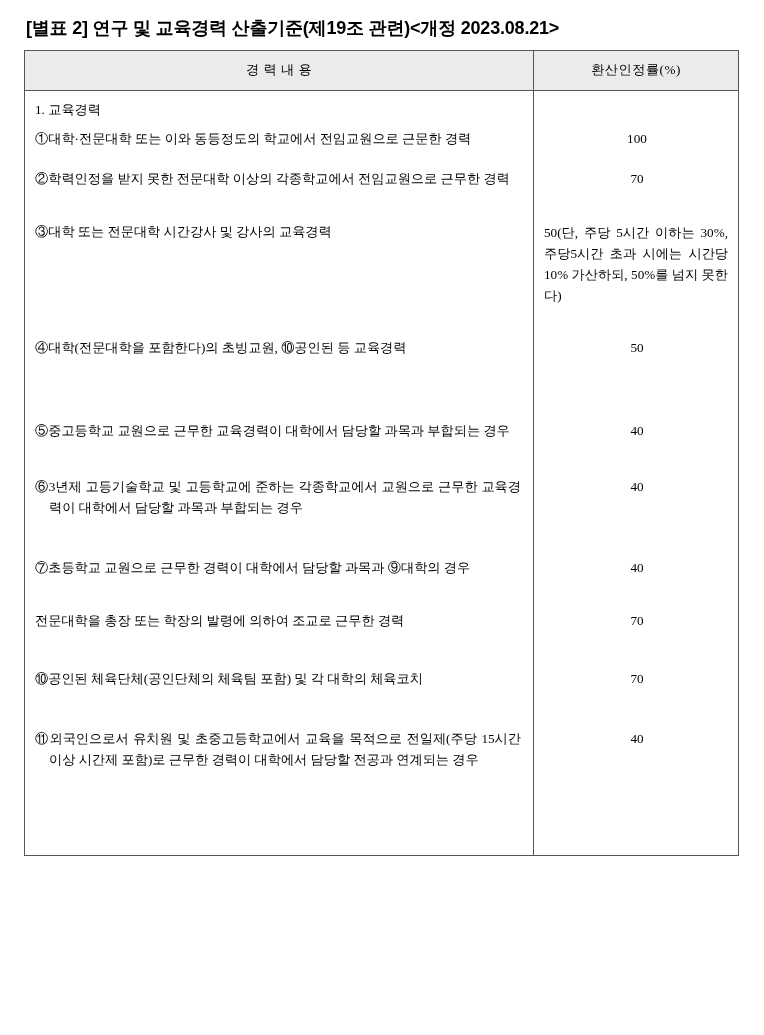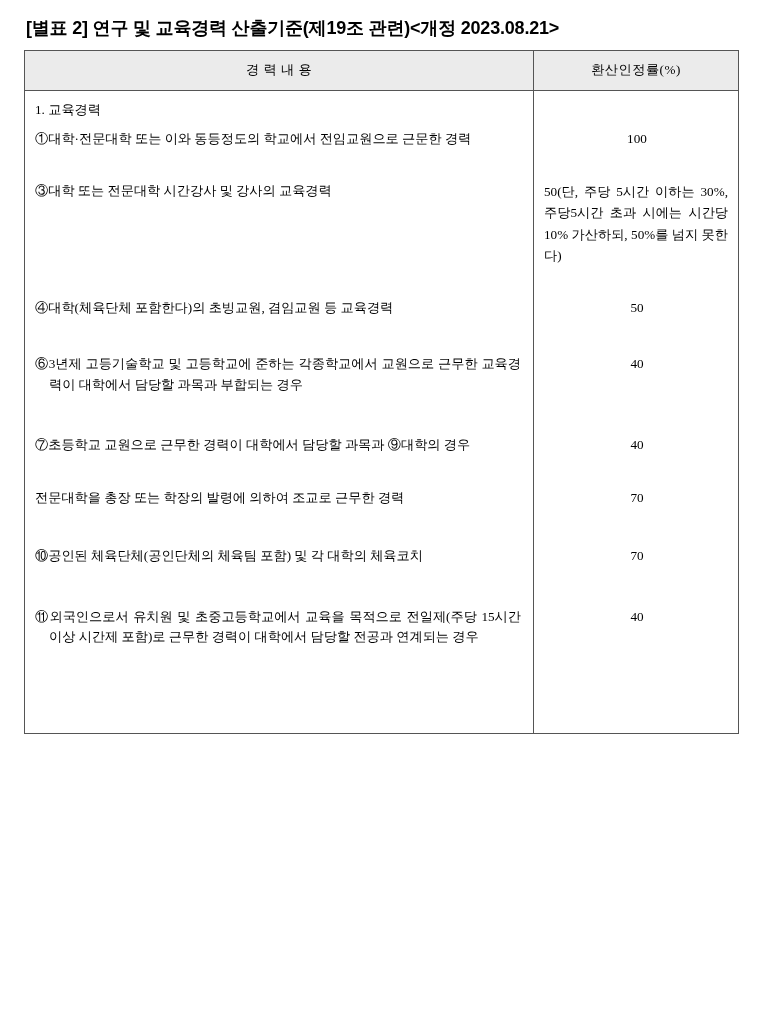--- a/index.html
+++ b/index.html
@@ -108,35 +108,47 @@
         <td class="rate no-border-bottom"></td>
       </tr>
 
       <tr>
         <td class="content no-border-top no-border-bottom">
           <span class="item">①대학·전문대학 또는 이와 동등정도의 학교에서 전임교원으로 근문한 경력</span>
         </td>
         <td class="rate no-border-top no-border-bottom">100</td>
       </tr>
 
+      <tr>
+        <td class="content no-border-top no-border-bottom" style="padding-top:14px;">
+          <span class="item">②학력인정을 받지 못한 전문대학 이상의 각종학교에서 전임교원으로 근무한 경력</span>
+        </td>
+        <td class="rate no-border-top no-border-bottom" style="padding-top:14px;">70</td>
+      </tr>
 
       <tr>
         <td class="content no-border-top no-border-bottom" style="padding-top:26px;">
           <span class="item">③대학 또는 전문대학 시간강사 및 강사의 교육경력</span>
         </td>
         <td class="rate longtext no-border-top no-border-bottom" style="padding-top:26px;">50(단, 주당 5시간 이하는 30%, 주당5시간 초과 시에는 시간당 10% 가산하되, 50%를 넘지 못한다)</td>
       </tr>
 
       <tr>
         <td class="content no-border-top no-border-bottom" style="padding-top:26px;">
-          <span class="item">④대학(체육단체 포함한다)의 초빙교원, 겸임교원 등 교육경력</span>
+          <span class="item">④대학(전문대학을 포함한다)의 초빙교원, ⑩공인된 등 교육경력</span>
         </td>
         <td class="rate no-border-top no-border-bottom" style="padding-top:26px;font-family:Liberation Serif, serif;">50</td>
       </tr>
 
+      <tr>
+        <td class="content no-border-top no-border-bottom" style="padding-top:56px;">
+          <span class="item">⑤중고등학교 교원으로 근무한 교육경력이 대학에서 담당할 과목과 부합되는 경우</span>
+        </td>
+        <td class="rate no-border-top no-border-bottom" style="padding-top:56px;">40</td>
+      </tr>
 
       <tr>
         <td class="content no-border-top no-border-bottom" style="padding-top:30px;">
           <span class="item">⑥3년제 고등기술학교 및 고등학교에 준하는 각종학교에서 교원으로 근무한 교육경력이 대학에서 담당할 과목과 부합되는 경우</span>
         </td>
         <td class="rate no-border-top no-border-bottom" style="padding-top:30px;">40</td>
       </tr>
 
       <tr>
         <td class="content no-border-top no-border-bottom" style="padding-top:34px;">

